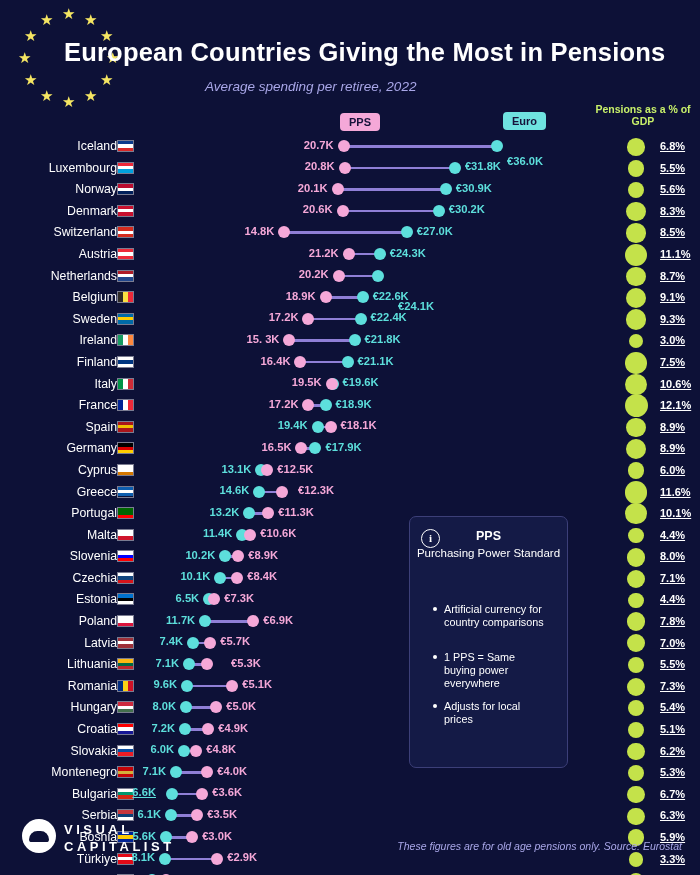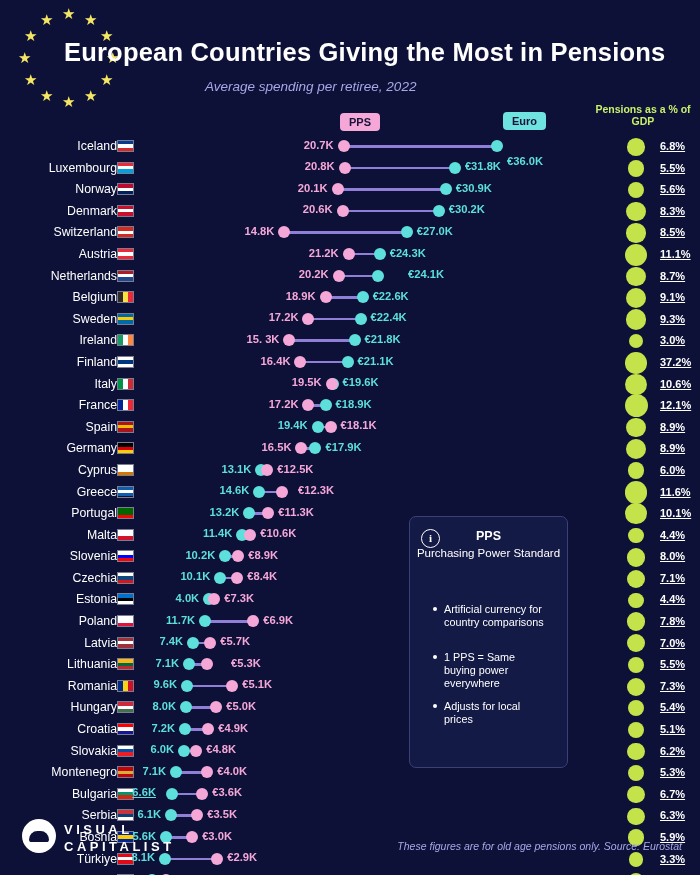--- a/index.html
+++ b/index.html
@@ -231,21 +231,21 @@
       <div class="name">Netherlands</div>
       <div class="flag">
         <i style="background: rgb(174, 28, 40); height: 33.4%;"></i>
         <i style="background: rgb(255, 255, 255); height: 33.4%;"></i>
         <i style="background: rgb(33, 70, 139); height: 33.4%;"></i>
       </div>
       <div class="bar" style="left: 338.561px; width: 39.1083px;"></div>
       <div class="dot euro" style="left: 371.669px;"></div>
       <div class="dot pps" style="left: 332.561px;"></div>
       <div class="val pps" style="right: 371.439px;">20.2K</div>
-      <div class="val euro" style="left: 408px;">€24.1K</div>
+      <div class="val euro" style="left: 398px; margin-top: 32px;">€24.1K</div>
       <div class="gdp-wrap">
         <div class="gdp-blob" style="width: 19.6281px; height: 19.6281px; left: 10.186px; top: 0.98595px;"></div>
         <div class="gdp-txt">8.7%</div>
       </div>
     </div>
     <div class="row">
       <div class="name">Belgium</div>
       <div class="flag" style="display: flex;">
         <i style="background: rgb(45, 41, 38); flex: 1 1 0%;"></i>
         <i style="background: rgb(250, 224, 66); flex: 1 1 0%;"></i>
@@ -302,21 +302,21 @@
         <i style="background: rgb(0, 53, 128); height: 33.4%;"></i>
         <i style="background: rgb(255, 255, 255); height: 33.4%;"></i>
       </div>
       <div class="bar" style="left: 300.456px; width: 47.1306px;"></div>
       <div class="dot euro" style="left: 341.586px;"></div>
       <div class="dot pps" style="left: 294.456px;"></div>
       <div class="val pps" style="right: 409.544px;">16.4K</div>
       <div class="val euro" style="left: 357.586px;">€21.1K</div>
       <div class="gdp-wrap">
         <div class="gdp-blob" style="width: 21.6116px; height: 21.6116px; left: 9.19421px; top: -0.0057851px;"></div>
-        <div class="gdp-txt">37.2%</div>
+        <div class="gdp-txt">7.5%</div>
       </div>
     </div>
     <div class="row">
       <div class="name">Italy</div>
       <div class="flag" style="display: flex;">
         <i style="background: rgb(0, 146, 70); flex: 1 1 0%;"></i>
         <i style="background: rgb(255, 255, 255); flex: 1 1 0%;"></i>
         <i style="background: rgb(206, 43, 55); flex: 1 1 0%;"></i>
       </div>
       <div class="bar" style="left: 331.542px; width: 2px;"></div>
@@ -486,21 +486,21 @@
       <div class="name">Estonia</div>
       <div class="flag">
         <i style="background: rgb(0, 114, 206); height: 33.4%;"></i>
         <i style="background: rgb(0, 0, 0); height: 33.4%;"></i>
         <i style="background: rgb(255, 255, 255); height: 33.4%;"></i>
       </div>
       <div class="bar" style="left: 209.203px; width: 5.01389px;"></div>
       <div class="dot euro" style="left: 203.203px;"></div>
       <div class="dot pps" style="left: 208.217px;"></div>
       <div class="val pps" style="left: 224.217px;">€7.3K</div>
-      <div class="val euro" style="right: 500.797px;">4.0K</div>
+      <div class="val euro" style="right: 500.797px;">6.5K</div>
       <div class="gdp-wrap">
         <div class="gdp-blob" style="width: 15.3636px; height: 15.3636px; left: 12.3182px; top: 3.11818px;"></div>
         <div class="gdp-txt">4.4%</div>
       </div>
     </div>
     <div class="row">
       <div class="name">Poland</div>
       <div class="flag">
         <i style="background: rgb(255, 255, 255); height: 33.4%;"></i>
         <i style="background: rgb(255, 255, 255); height: 33.4%;"></i>

